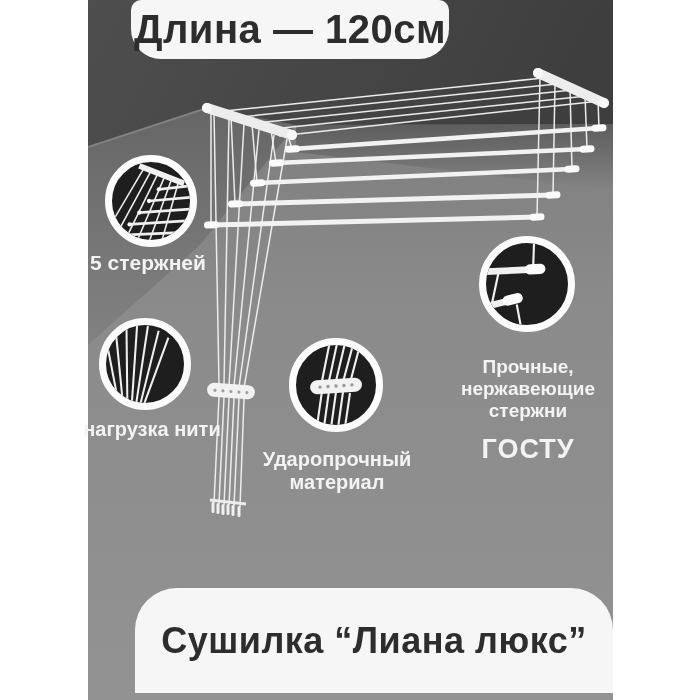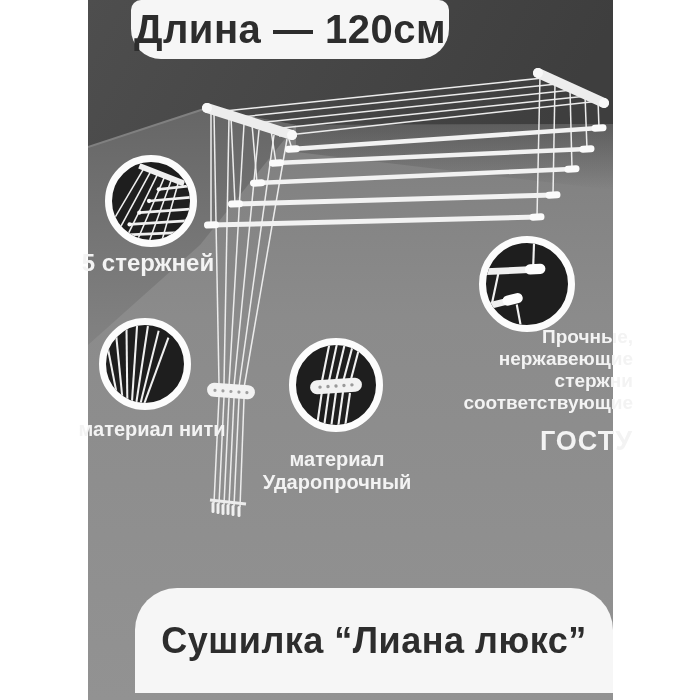--- a/index.html
+++ b/index.html
@@ -29,25 +29,25 @@
   .circle{position:absolute;border:7px solid var(--circle-ring,#fcfcfc);background:var(--circle-bg,#1e1e1e);
     border-radius:50%;box-sizing:border-box;overflow:hidden;z-index:5;}
   .circle svg{display:block;width:100%;height:100%;}
   .c1{left:105px;top:155px;width:92px;height:92px;}
   .c2{left:99px;top:318px;width:92px;height:92px;}
   .c3{left:289px;top:338px;width:94px;height:94px;}
   .c4{left:479px;top:236px;width:96px;height:96px;}
 
   
   .label{position:absolute;color:var(--label-text,#f3f3f3);font-weight:700;text-align:center;z-index:5;}
-  .l1{left:48px;top:250px;width:200px;font-size:24px;line-height:26px;}
+  .l1{left:48px;top:250px;width:200px;font-size:21px;line-height:26px;}
   .l2{left:32px;top:418px;width:240px;font-size:20px;line-height:22px;}
   .l2 .big{font-size:28px;line-height:32px;margin-top:2px;}
   .l3{left:237px;top:448px;width:200px;font-size:20px;line-height:23px;}
-  .l4{left:423px;top:326px;width:210px;font-size:19px;line-height:22px;text-align:right;}
+  .l4{left:423px;top:356px;width:210px;font-size:19px;line-height:22px;}
   .l4 .big{font-size:27px;line-height:32px;margin-top:11px;letter-spacing:1px;}
 </style>
 </head>
 <body>
 
 <div class="stage">
 
   <div class="photo">
     <svg width="525" height="700" viewBox="0 0 525 700">
       <defs>
@@ -202,21 +202,21 @@
           <line x1="18" y1="87" x2="10" y2="6"></line>
         <line x1="22" y1="88" x2="21" y2="1"></line>
           <line x1="26" y1="88" x2="32" y2="-1"></line>
         <line x1="30" y1="87" x2="43" y2="1"></line>
           <line x1="34" y1="86" x2="54" y2="6"></line>
         <line x1="38" y1="84" x2="64" y2="13"></line>
       </g>
     </svg>
   </div>
   <div class="label l2">
-    <div>материал нити</div>
+    <div>нагрузка нити</div>
   </div>
 
   <div class="circle c3">
     <svg viewBox="0 0 80 80">
       <g stroke="#f0f0f0" stroke-width="2.1">
         <line x1="34" y1="-4" x2="26" y2="36"></line>
           <line x1="42" y1="-6" x2="33" y2="36"></line>
         <line x1="50" y1="-6" x2="40" y2="36"></line>
           <line x1="58" y1="-4" x2="47" y2="37"></line>
         <line x1="64" y1="0" x2="54" y2="38"></line>
@@ -230,42 +230,41 @@
         <rect x="-26" y="-7" width="52" height="14" rx="7" fill="#f2f2f2"></rect>
         <circle cx="-16" cy="0" r="1.7" fill="#9a9a9a"></circle>
           <circle cx="-8" cy="0" r="1.7" fill="#9a9a9a"></circle>
         <circle cx="0" cy="0" r="1.7" fill="#9a9a9a"></circle>
           <circle cx="8" cy="0" r="1.7" fill="#9a9a9a"></circle>
         <circle cx="16" cy="0" r="1.7" fill="#9a9a9a"></circle>
       </g>
     </svg>
   </div>
   <div class="label l3">
+    <div>Ударопрочный</div>
     <div>материал</div>
-    <div>Ударопрочный</div>
   </div>
 
   <div class="circle c4">
     <svg viewBox="0 0 80 80">
       <g stroke="#f0f0f0">
         <line x1="47" y1="-4" x2="46" y2="24" stroke-width="2.1"></line>
         <line x1="12" y1="30" x2="6" y2="58" stroke-width="2.1"></line>
         <line x1="30" y1="60" x2="36" y2="92" stroke-width="2.1"></line>
         <line x1="0" y1="28" x2="42" y2="26" stroke-width="6.5"></line>
         <line x1="-8" y1="64" x2="24" y2="56" stroke-width="6.5"></line>
       </g>
       <rect x="38" y="20.5" width="20" height="10" rx="5" fill="#fdfdfd" transform="rotate(-3 48 26)"></rect>
       <rect x="16" y="50" width="20" height="10" rx="5" fill="#fdfdfd" transform="rotate(-14 26 55)"></rect>
     </svg>
   </div>
   <div class="label l4">
     <div>Прочные,</div>
     <div>нержавеющие</div>
     <div>стержни</div>
-    <div>соответствующие</div>
     <div class="big">ГОСТУ</div>
   </div>
 
   <div class="badge-bottom">
     <div class="t">Сушилка “Лиана люкс”</div>
   </div>
 
 </div>
 
 </body></html>

